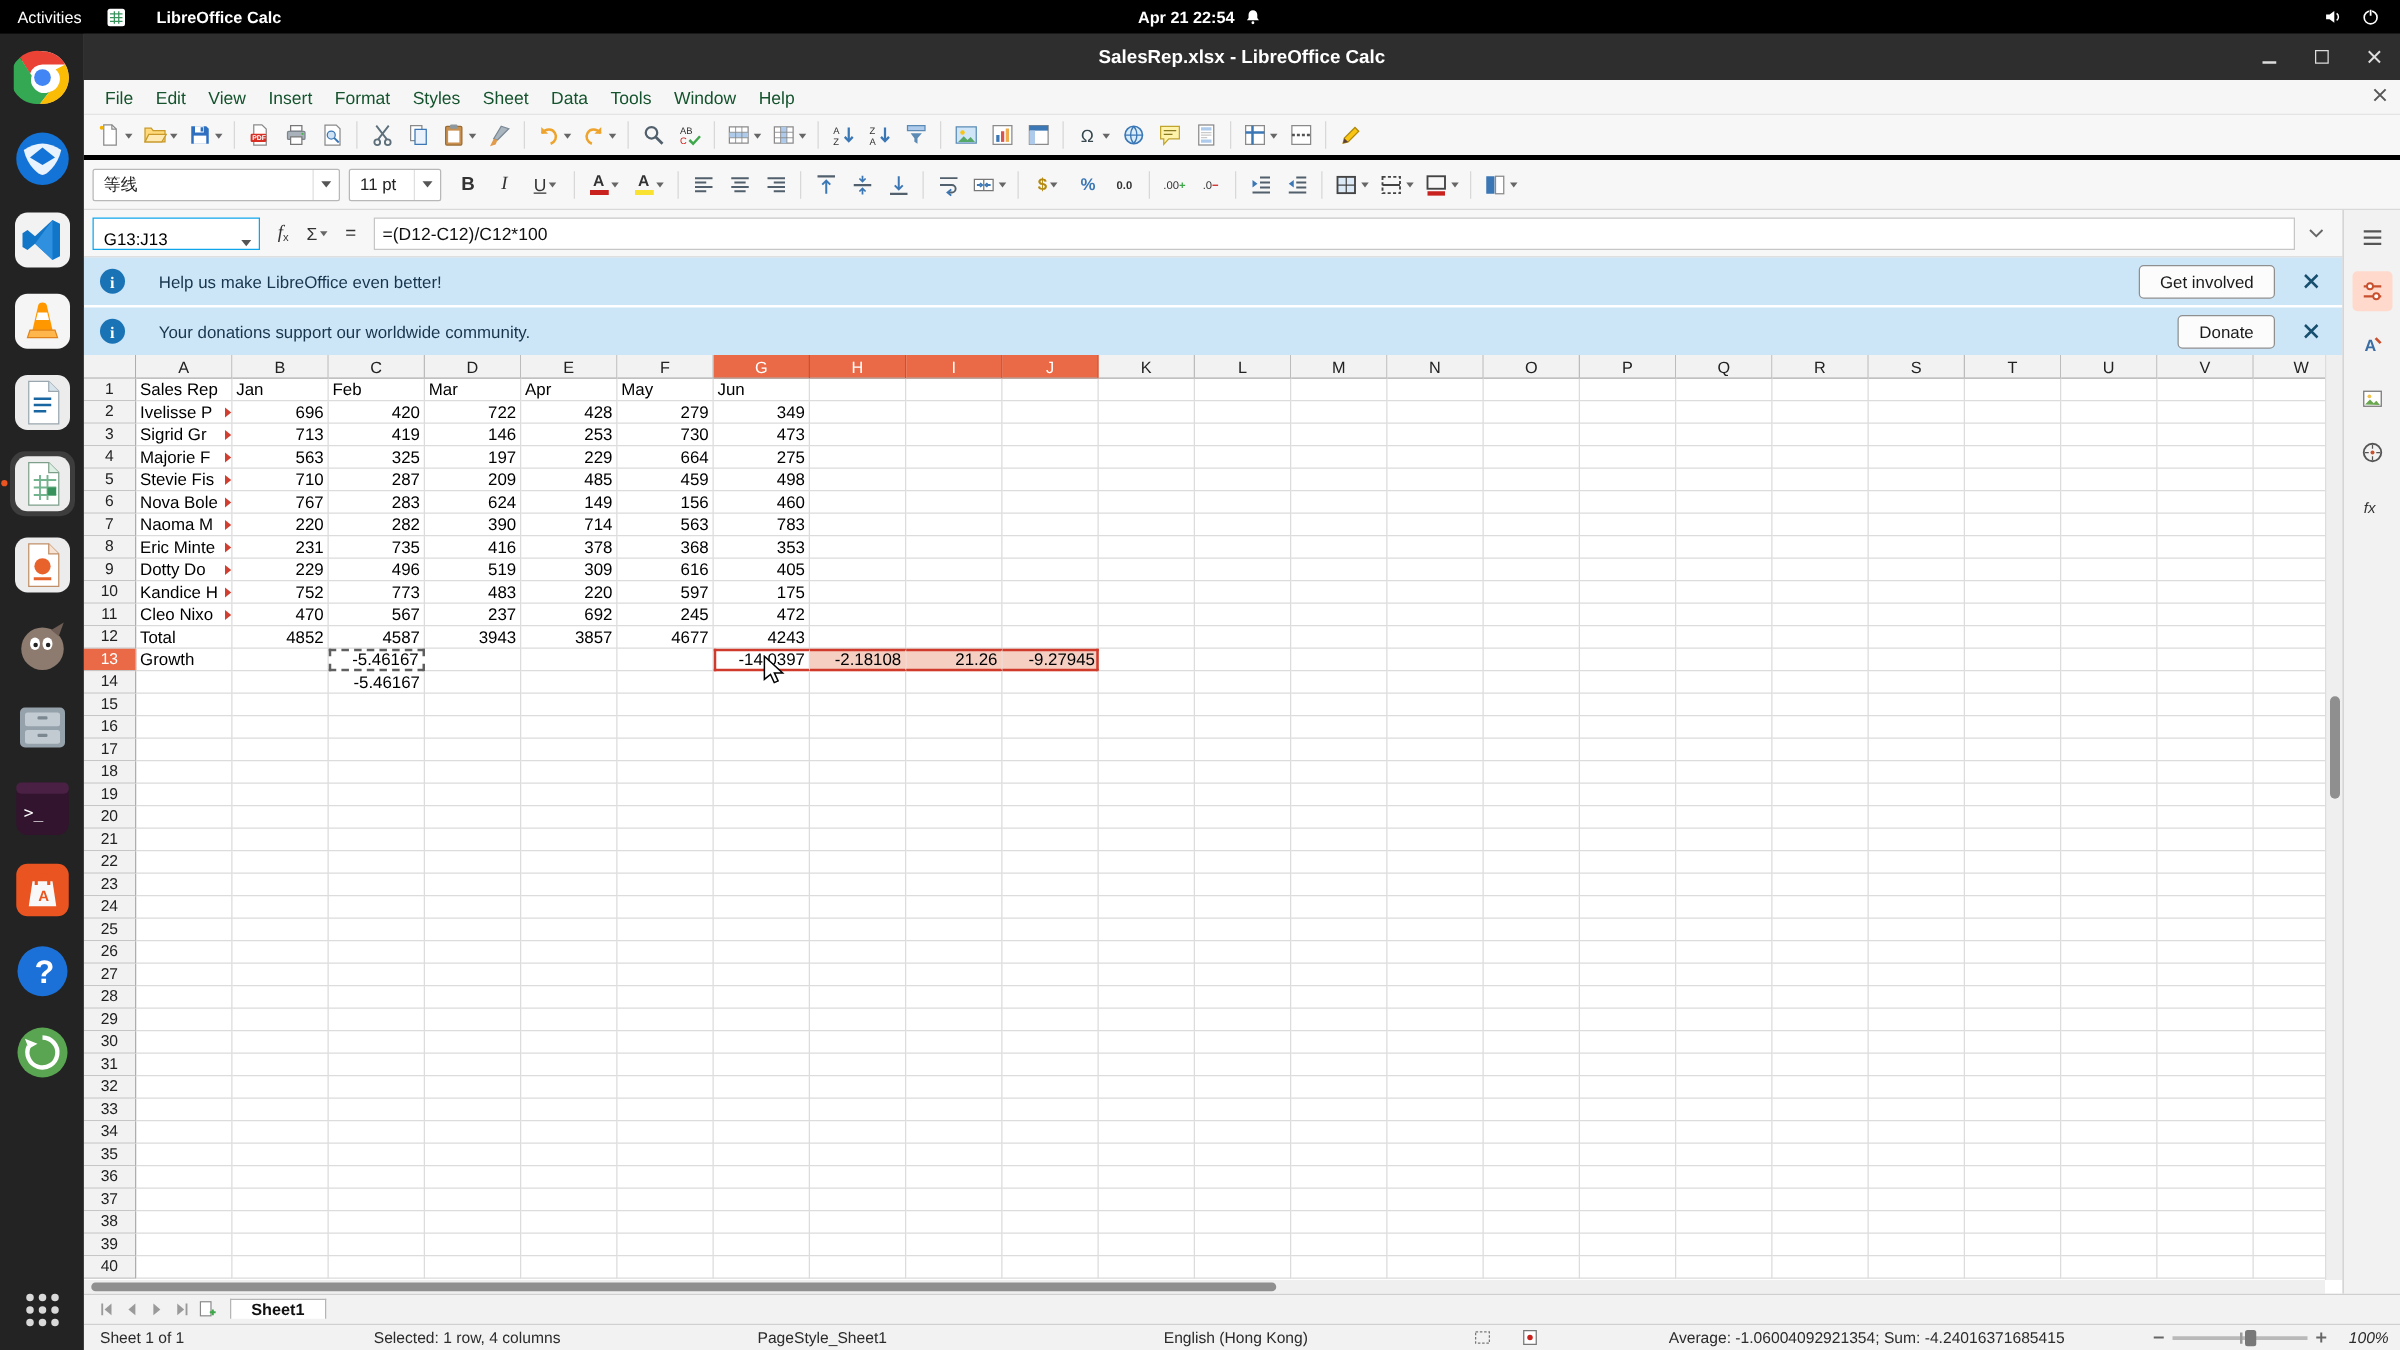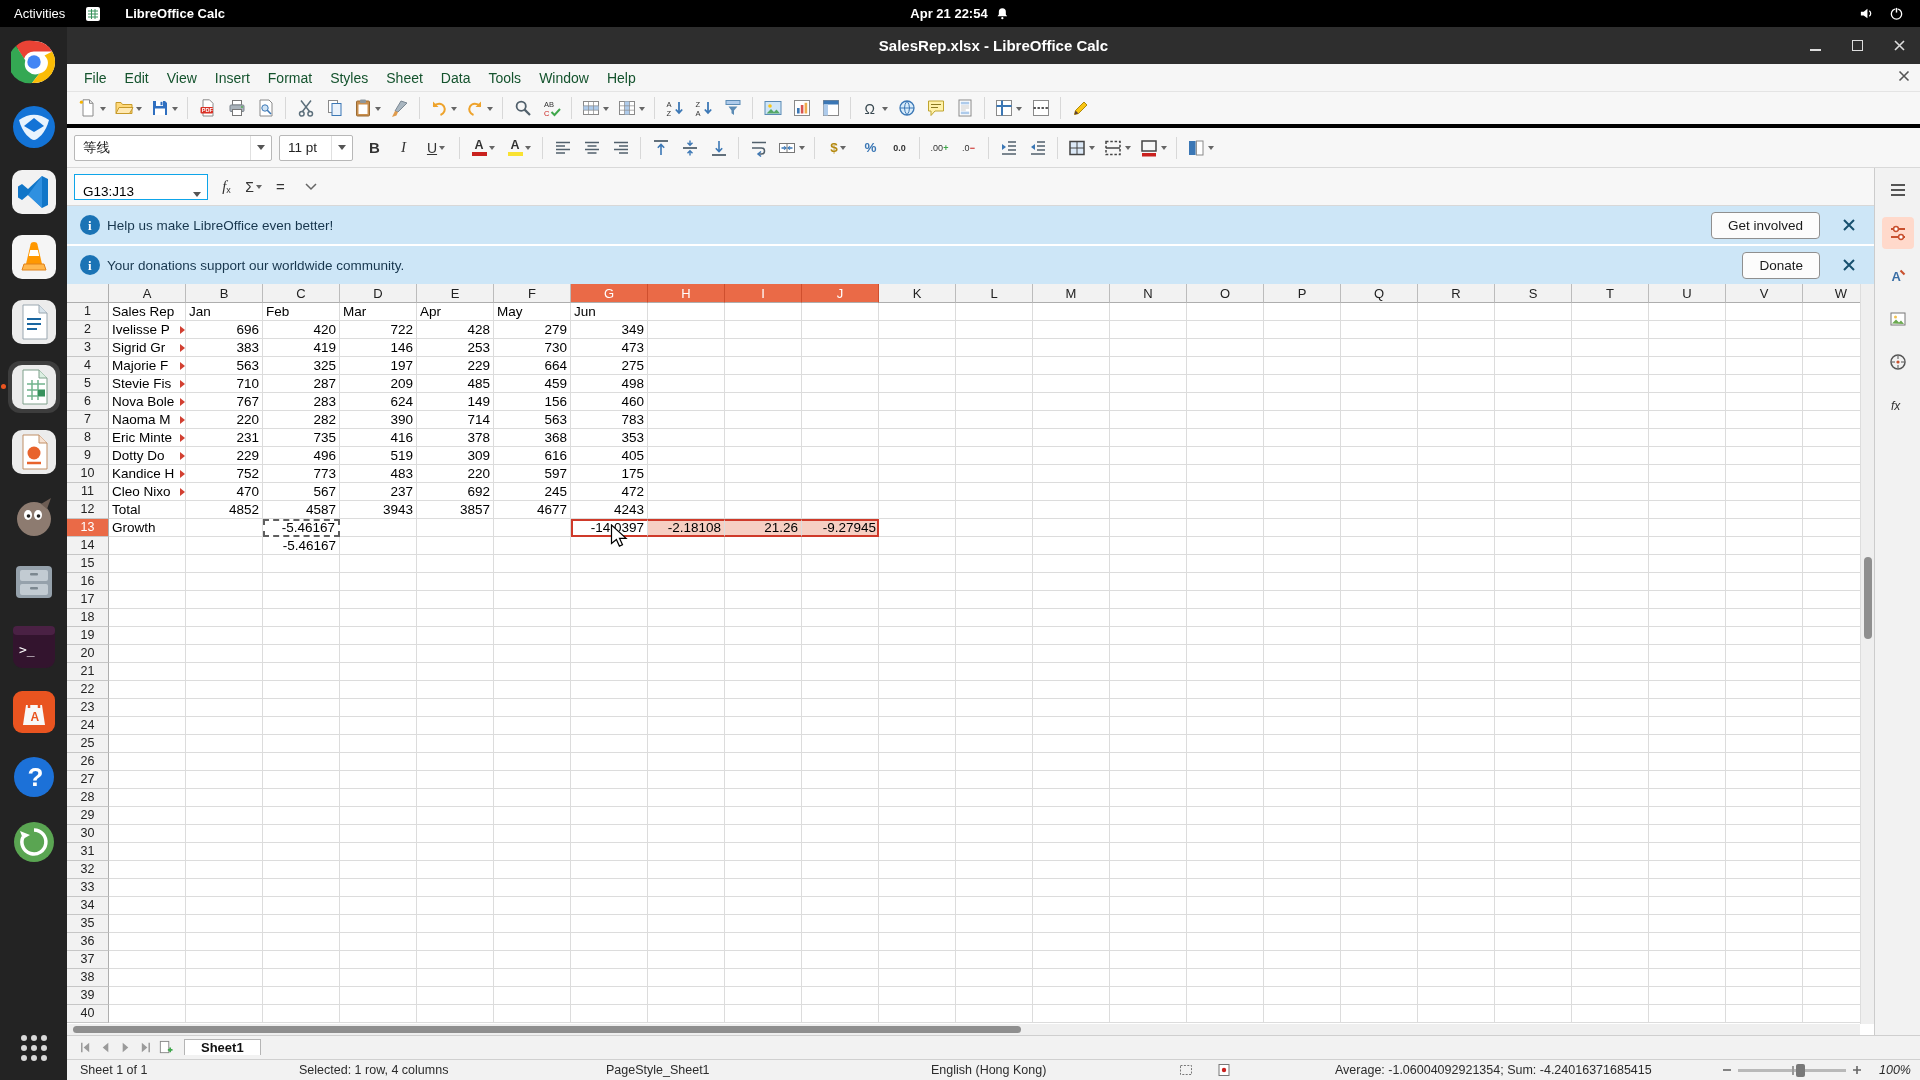--- a/index.html
+++ b/index.html
@@ -57,21 +57,21 @@
   .namebox .car{margin-left:auto;width:20px;display:flex;justify-content:center;}
   .fbtn{width:27px;height:26px;display:inline-flex;align-items:center;justify-content:center;font-size:15px;color:#333;}
   .fbtn.dd::after{content:'';margin-left:2px;border:3px solid transparent;border-top:4px solid #666;transform:translateY(2px);}
   .finput{flex:1;height:26px;border:1px solid #c6c6c6;background:#fff;font:14px "Liberation Sans",sans-serif;
     padding:0 6px;margin-left:5px;box-sizing:border-box;color:#111;}
   .fexpand{width:26px;display:flex;justify-content:center;margin-left:4px;}
   
   .infobar{position:absolute;left:0;width:1807px;height:38px;background:var(--infobar-bg,#cde6f7);display:flex;
     align-items:center;padding:0 12px;box-sizing:border-box;font-size:13.5px;color:#17364d;}
   #ib1{top:179px;} #ib2{top:219px;}
-  .ib-text{margin-left:6px;}
+  .ib-text{margin-left:26px;}
   .ib-btn{margin-left:auto;background:#fcfcfc;border:1px solid #8f8f8f;border-radius:4px;padding:5px 16px;
     font-size:13.5px;color:#1a1a1a;}
   .ib-close{margin-left:16px;width:26px;display:flex;justify-content:center;}
   
   .gridwrap{position:absolute;left:0;top:257px;width:1793px;height:740px;overflow:hidden;background:#fff;}
   .grow{display:flex;height:18px;}
   .grow.hdr{height:19px;}
   .corner{flex:none;width:42px;background:#f2f2f2;border-right:1px solid #aeaeae;border-bottom:1px solid #aeaeae;box-sizing:border-box;}
   .colhdr{flex:none;width:77px;text-align:center;font-size:13px;line-height:19px;color:#222;background:#f2f2f2;
     border-right:1px solid #bcbcbc;border-bottom:1px solid #aeaeae;box-sizing:border-box;}
@@ -678,20 +678,21 @@
           <i style="font-family:Liberation Serif,serif;font-size:15px">f</i>
           <span style="font-size:9px;transform:translateY(3px)">x</span>
         </span>
         <span class="fbtn dd">
           <span style="font-size:14px">Σ</span>
         </span>
         <span class="fbtn">
           <span style="font-size:15px">=</span>
         </span>
       </span>
+    <input class="finput" value="=(D12-C12)/C12*100" style="">
     <span class="fexpand">
       <svg width="12" height="8" viewBox="0 0 12 8">
           <path d="M1 1l5 5 5-5" fill="none" stroke="#666" stroke-width="1.5"></path>
         </svg>
     </span>
   </div>
 
   <div class="infobar" id="ib1">
     <span>
       <svg width="22" height="22" viewBox="0 0 22 22">
@@ -799,21 +800,21 @@
         <div class="cell"></div>
         <div class="cell"></div>
         <div class="cell"></div>
         <div class="cell"></div>
         <div class="cell"></div>
         <div class="cell"></div>
       </div>
       <div class="grow">
         <div class="rowhdr">3</div>
         <div class="cell trunc">Sigrid Gr</div>
-        <div class="cell num">383</div>
+        <div class="cell num">713</div>
         <div class="cell num">419</div>
         <div class="cell num">146</div>
         <div class="cell num">253</div>
         <div class="cell num">730</div>
         <div class="cell num">473</div>
         <div class="cell"></div>
         <div class="cell"></div>
         <div class="cell"></div>
         <div class="cell"></div>
         <div class="cell"></div>

